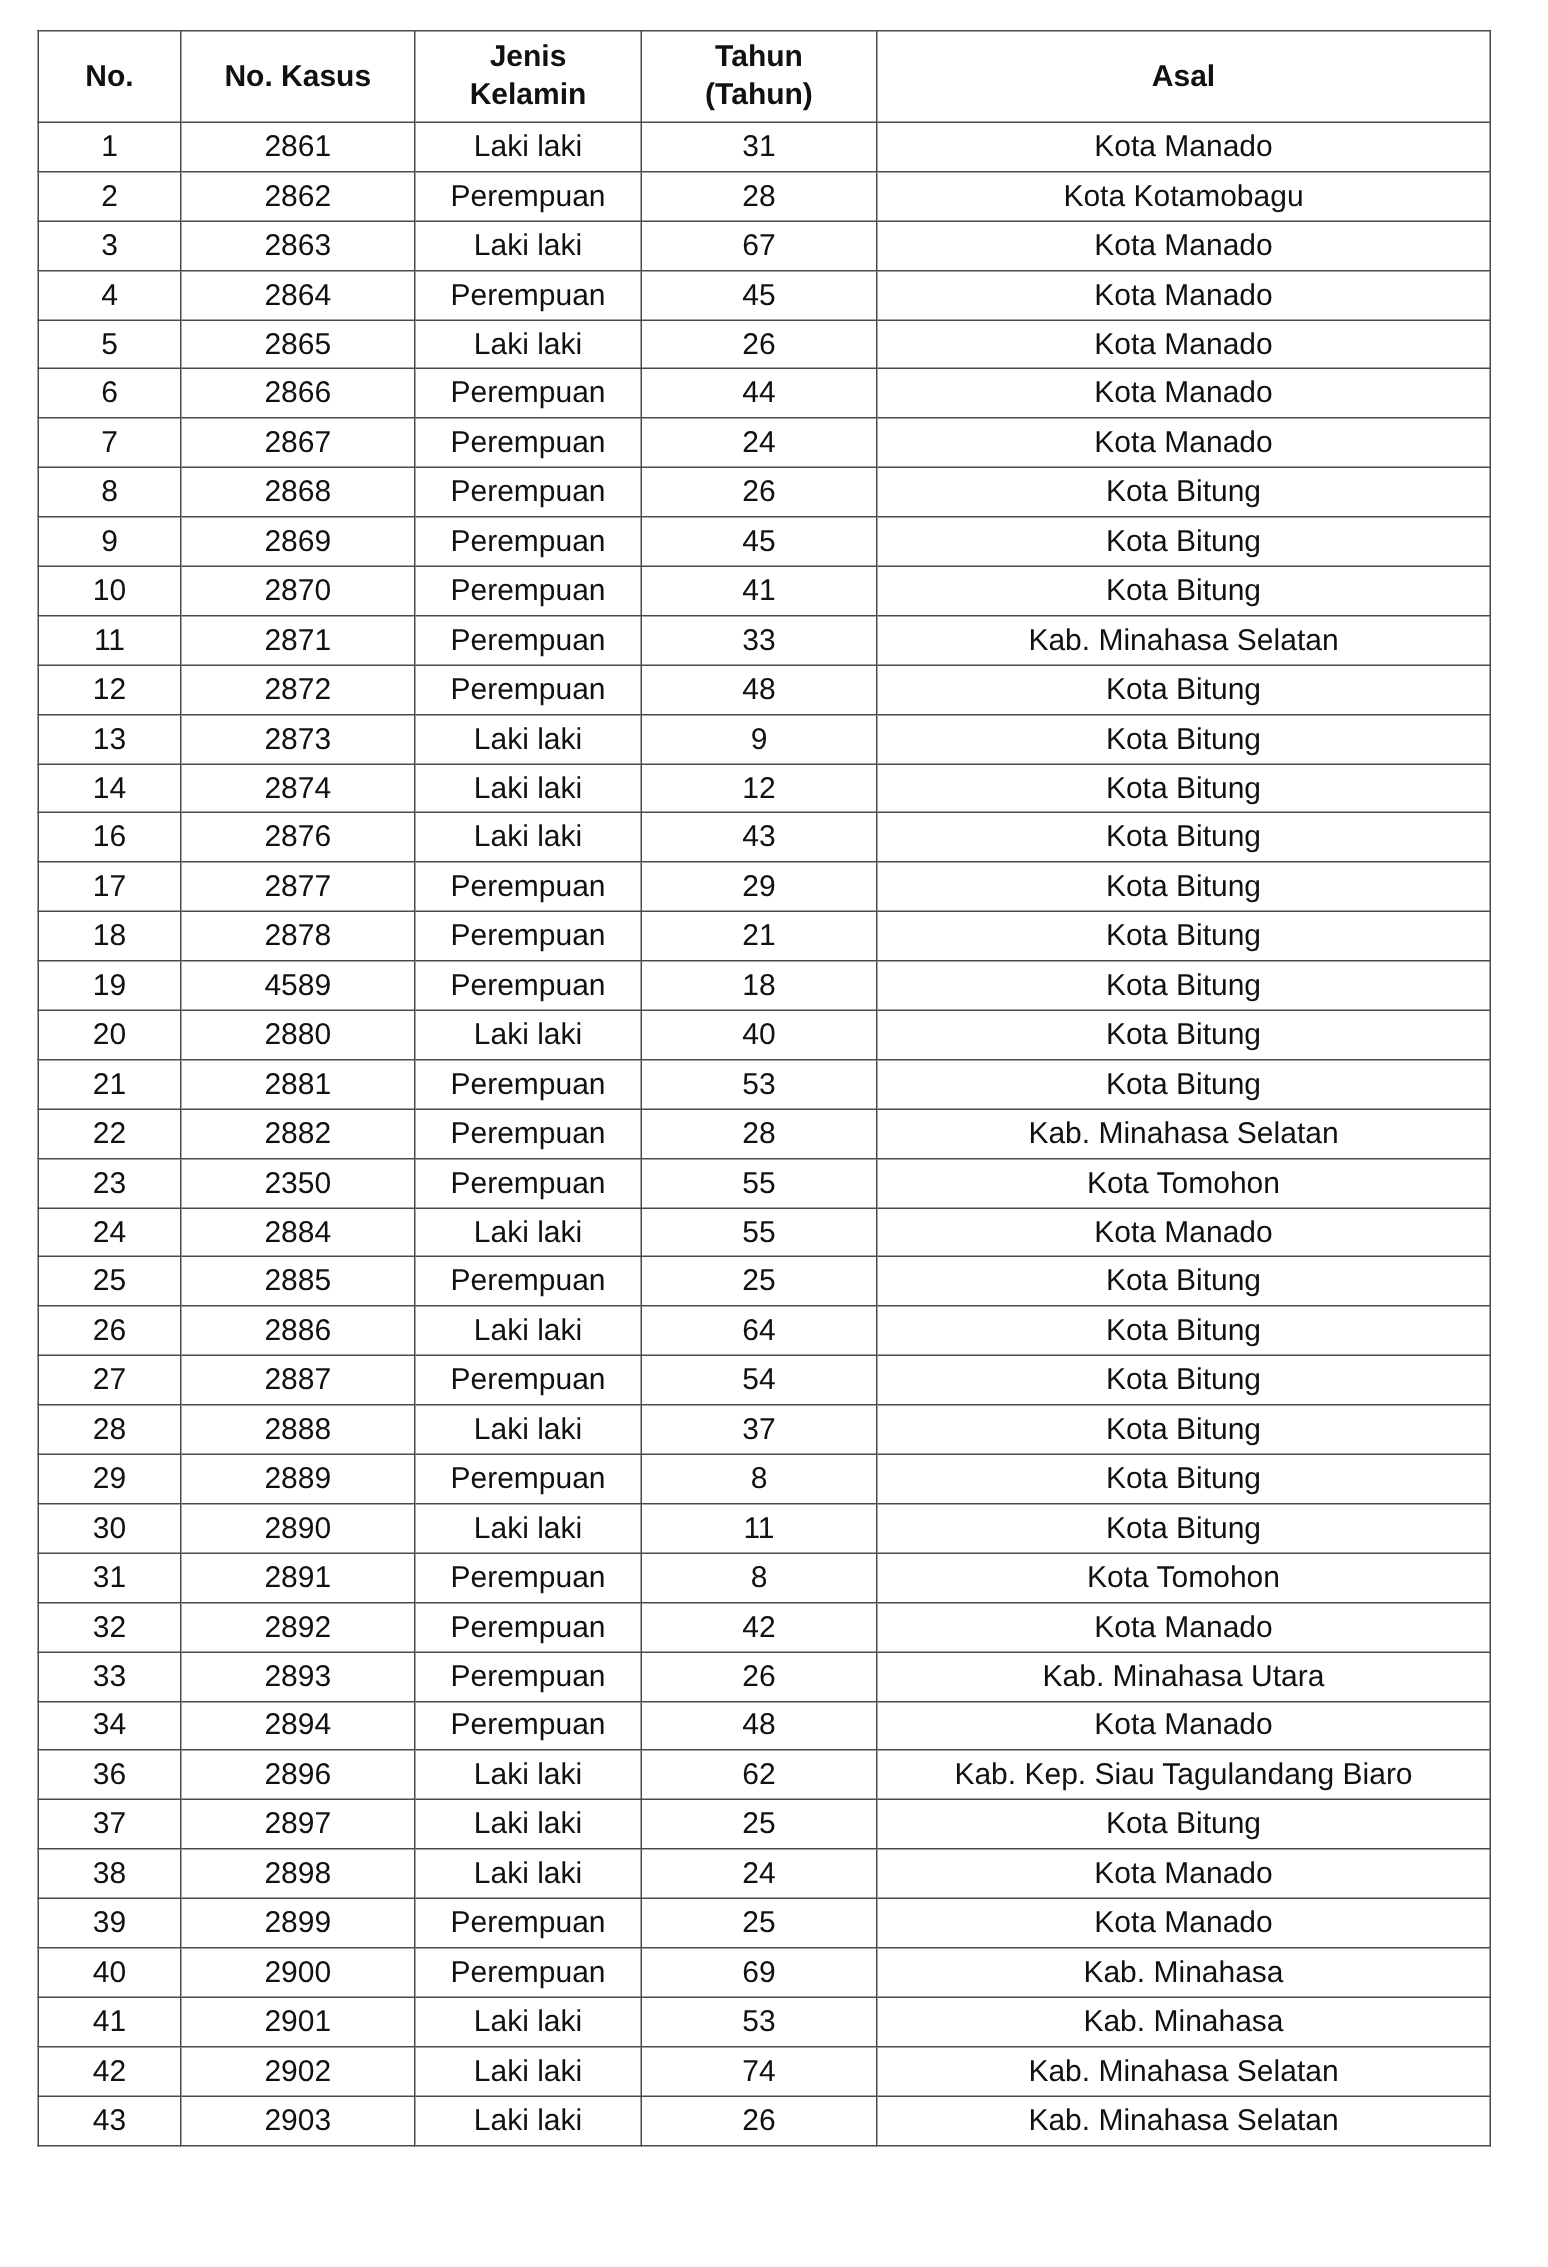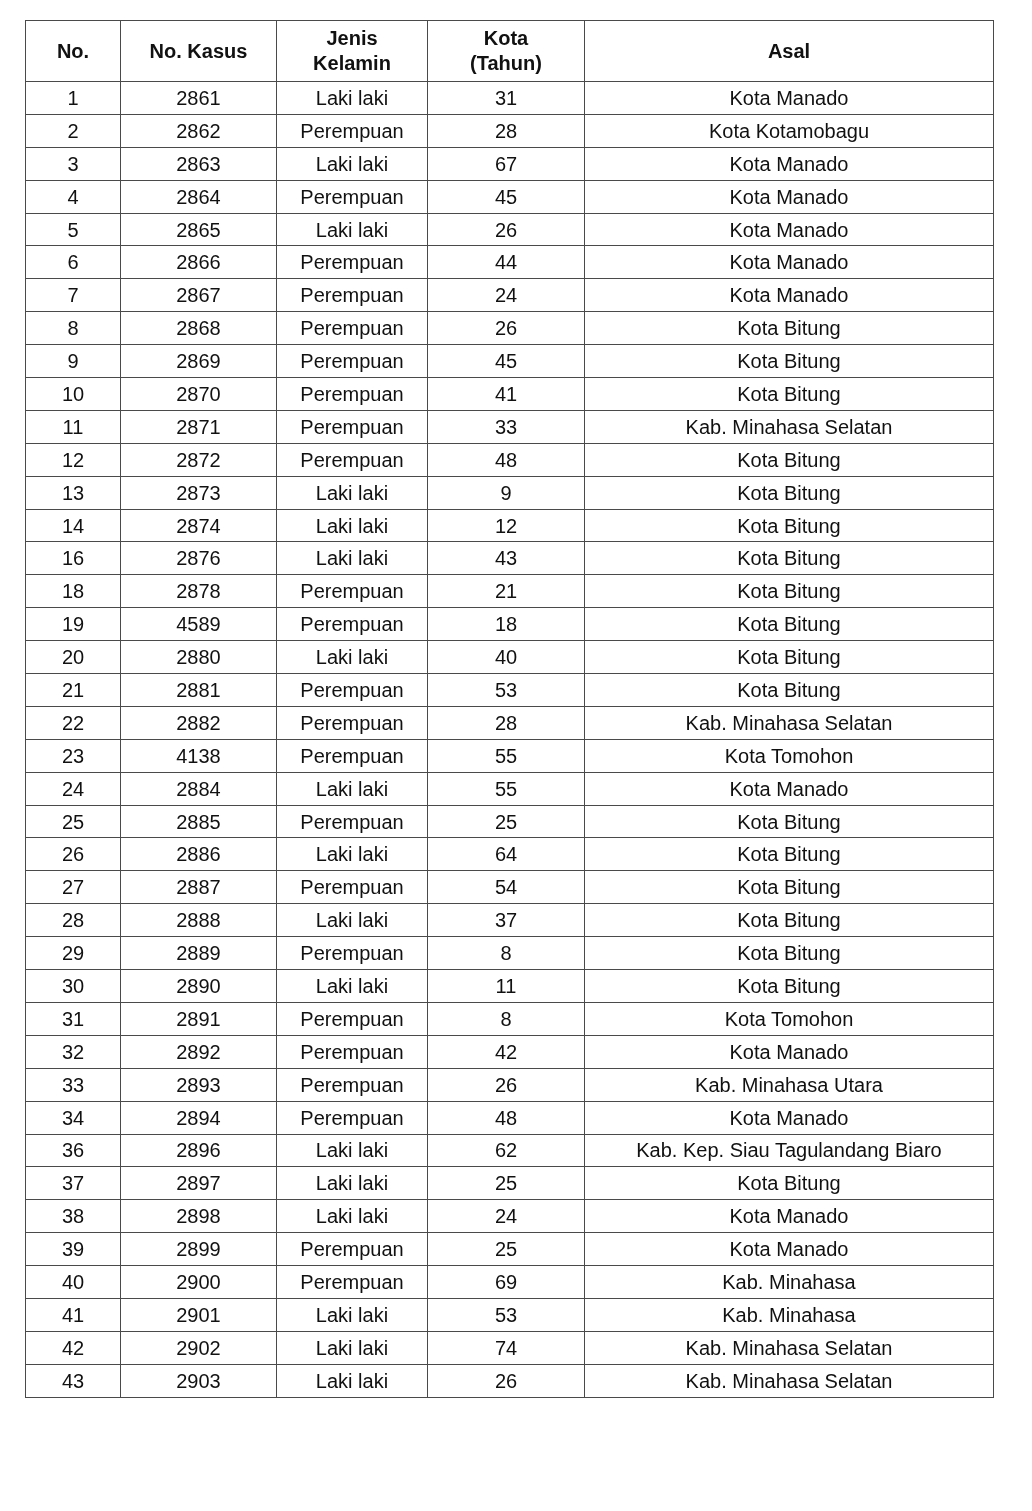--- a/index.html
+++ b/index.html
@@ -63,21 +63,21 @@
   </colgroup>
   <thead>
     <tr>
       <th><span>No.</span></th>
       <th><span>No. Kasus</span></th>
       <th>
         <span>Jenis</span><br>
         <span>Kelamin</span>
       </th>
       <th>
-        <span>Kota</span><br>
+        <span>Tahun</span><br>
         <span>(Tahun)</span>
       </th>
       <th><span>Asal</span></th>
     </tr>
   </thead>
   <tbody id="table-body">
       <tr>
         <td>1</td>
         <td>2861</td>
         <td>Laki laki</td>
@@ -176,20 +176,27 @@
         <td>Kota Bitung</td>
       </tr>
       <tr>
         <td>16</td>
         <td>2876</td>
         <td>Laki laki</td>
         <td>43</td>
         <td>Kota Bitung</td>
       </tr>
       <tr>
+        <td>17</td>
+        <td>2877</td>
+        <td>Perempuan</td>
+        <td>29</td>
+        <td>Kota Bitung</td>
+      </tr>
+      <tr>
         <td>18</td>
         <td>2878</td>
         <td>Perempuan</td>
         <td>21</td>
         <td>Kota Bitung</td>
       </tr>
       <tr>
         <td>19</td>
         <td>4589</td>
         <td>Perempuan</td>
@@ -212,21 +219,21 @@
       </tr>
       <tr>
         <td>22</td>
         <td>2882</td>
         <td>Perempuan</td>
         <td>28</td>
         <td>Kab. Minahasa Selatan</td>
       </tr>
       <tr>
         <td>23</td>
-        <td>4138</td>
+        <td>2350</td>
         <td>Perempuan</td>
         <td>55</td>
         <td>Kota Tomohon</td>
       </tr>
       <tr>
         <td>24</td>
         <td>2884</td>
         <td>Laki laki</td>
         <td>55</td>
         <td>Kota Manado</td>

